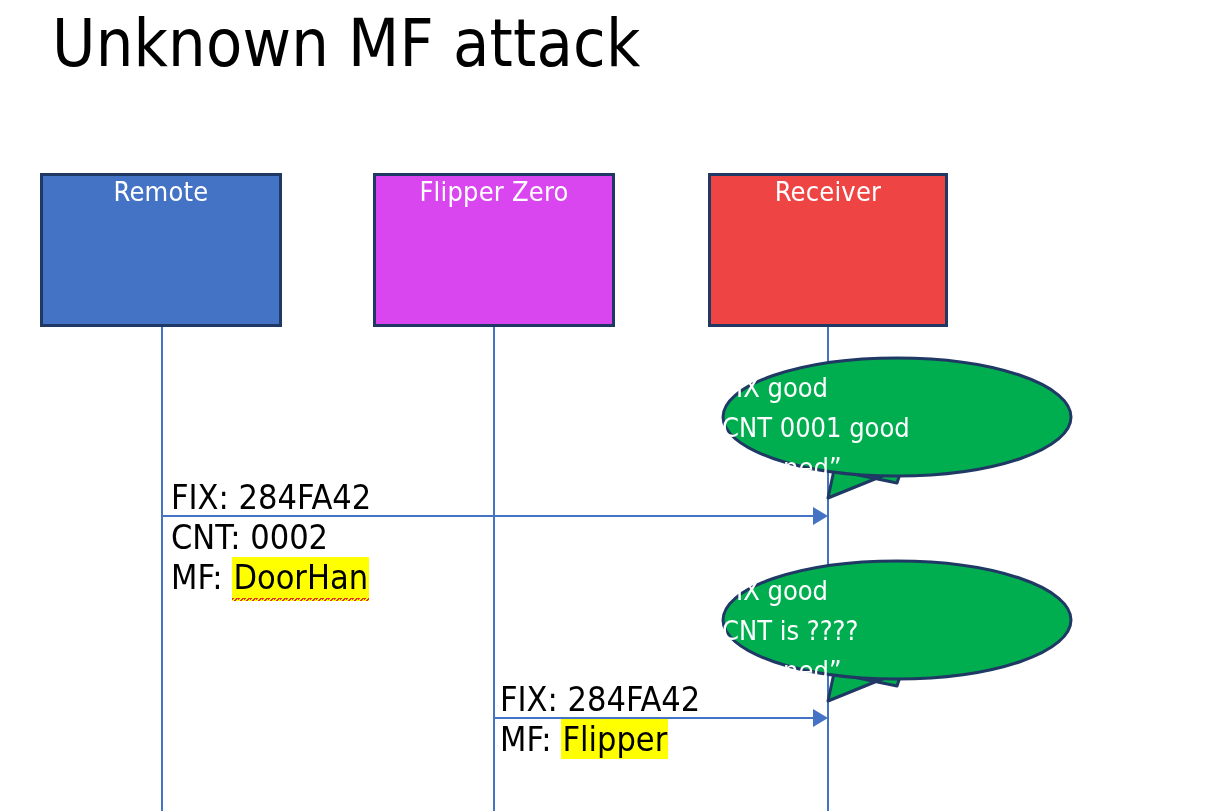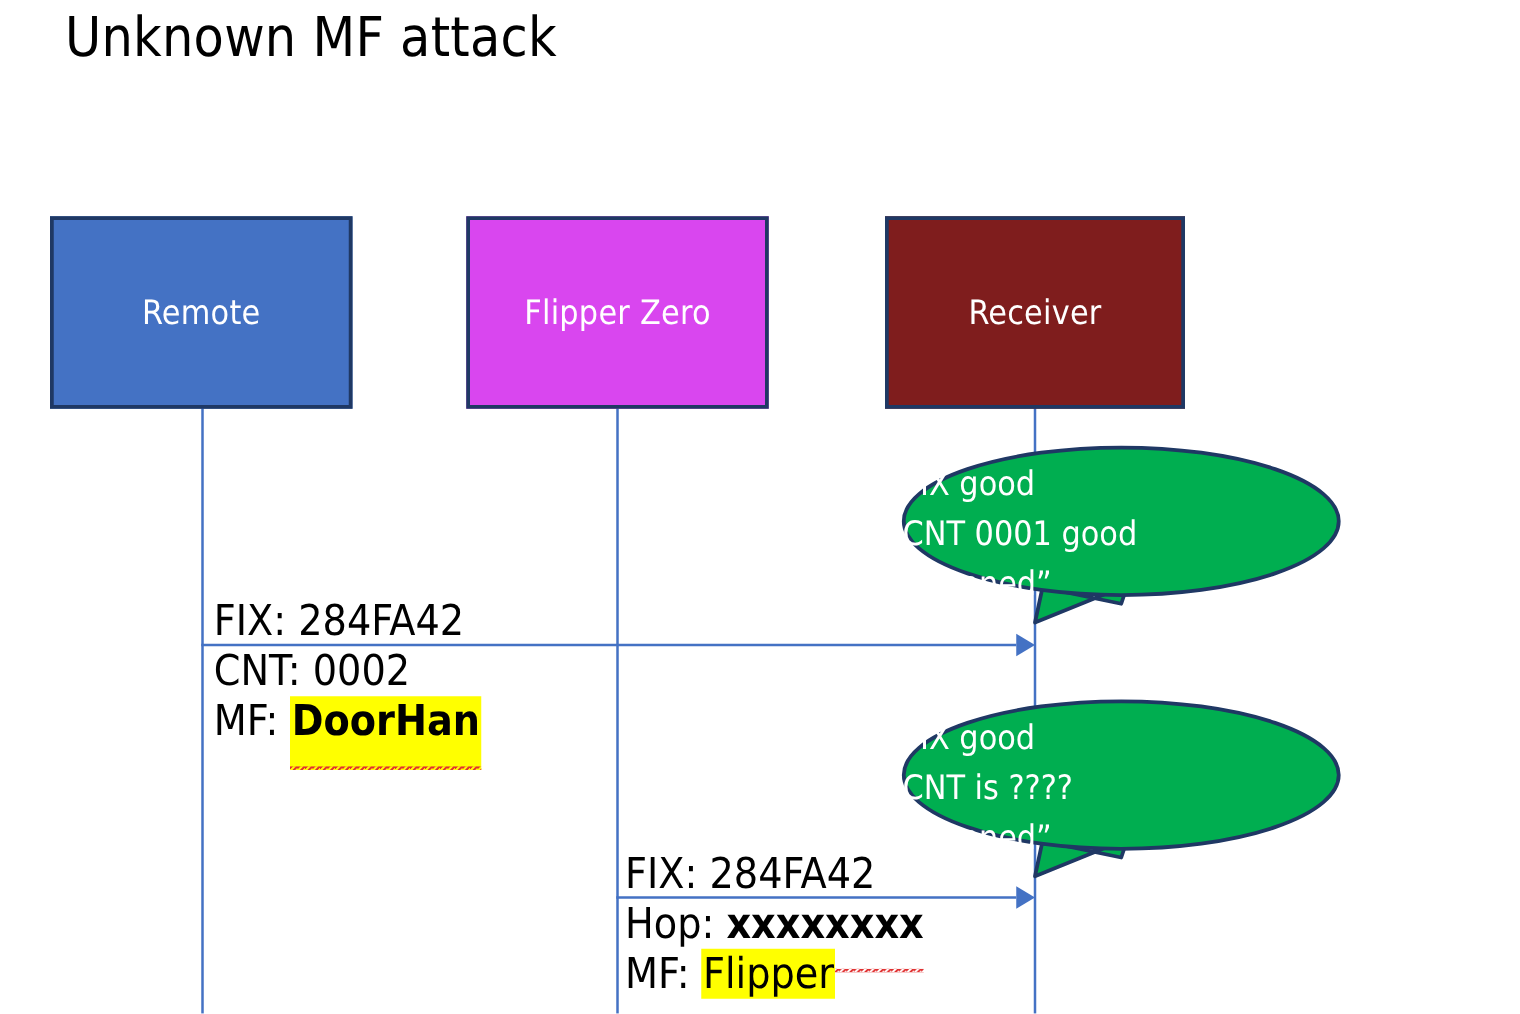--- a/index.html
+++ b/index.html
@@ -14,21 +14,21 @@
     position: relative;
     width: 1216px;
     height: 811px;
     background: #ffffff;
     overflow: hidden;
   }
   #slide-title {
     position: absolute;
     left: 52px;
     top: 6px;
-    font-size: 44px;
+    font-size: 66px;
     line-height: 1.15;
     font-weight: 300;
     color: #000000;
     letter-spacing: 0.2px;
     white-space: nowrap;
     font-stretch: condensed;
   }
 
   
   .lifeline {
@@ -36,21 +36,21 @@
     width: 2px;
     background: #4472C4;
   }
 
   
   .actor-box {
     position: absolute;
     box-sizing: border-box;
     border: 3px solid #1F3864;
     display: flex;
-    align-items: center;
+    align-items: flex-start;
     justify-content: center;
   }
   .actor-label {
     color: #ffffff;
     font-size: 27px;
     font-weight: 400;
     font-stretch: condensed;
     letter-spacing: 0.2px;
     white-space: nowrap;
   }
@@ -85,22 +85,21 @@
     padding: 0 1px;
   }
   .squig {
     background-image: repeating-linear-gradient(
       135deg,
       #E03030 0px, #E03030 1.6px,
       rgba(0,0,0,0) 1.6px, rgba(0,0,0,0) 3.2px);
     background-repeat: repeat-x;
     background-size: 6px 3px;
     background-position: left bottom;
-    padding-bottom: 19px;
-    font-weight: bold;
+    padding-bottom: 4px;
   }
 
   
   .bubble {
     position: absolute;
   }
   .bubble svg {
     display: block;
     position: absolute;
     left: 0;
@@ -133,21 +132,21 @@
   <div class="lifeline" style="left:827px; top:326px; height:485px;"></div>
 
   <div class="actor-box" style="left:40px; top:173px; width:242px; height:154px; background:#4472C4;">
     <span class="actor-label">Remote</span>
   </div>
 
   <div class="actor-box" style="left:373px; top:173px; width:242px; height:154px; background:#d946ef;">
     <span class="actor-label">Flipper Zero</span>
   </div>
 
-  <div class="actor-box" style="left:708px; top:173px; width:240px; height:154px; background:#7f1d1d;">
+  <div class="actor-box" style="left:708px; top:173px; width:240px; height:154px; background:#ef4444;">
     <span class="actor-label">Receiver</span>
   </div>
 
   <div class="msg-line" style="left:161px; top:515px; width:652px;"></div>
   <div class="msg-head" style="left:813px; top:507px;"></div>
 
   <div class="msg-text" style="left:171px; top:477px;">
     <span class="row">
       <span>FIX: </span><span>284FA42</span>
     </span>
@@ -158,23 +157,20 @@
       <span>MF: </span><span class="hl squig">DoorHan</span>
     </span>
   </div>
 
   <div class="msg-line" style="left:493px; top:717px; width:320px;"></div>
   <div class="msg-head" style="left:813px; top:709px;"></div>
 
   <div class="msg-text" style="left:500px; top:679px;">
     <span class="row">
       <span>FIX: </span><span>284FA42</span>
-    </span>
-    <span class="row">
-      <span>Hop: </span><span class="squig">xxxxxxxx</span>
     </span>
     <span class="row">
       <span>MF: </span><span class="hl">Flipper</span>
     </span>
   </div>
 
   <div class="bubble" style="left:722px; top:356px; width:350px; height:164px;">
     <svg width="350" height="164" viewBox="0 0 350 164">
       <path d="M 106 142 L 112 114 L 175 127 L 180 112 Z" fill="#00AE50" stroke="#1F3864" stroke-width="3" stroke-linejoin="round"></path>
       <ellipse cx="175" cy="61" rx="174" ry="59" fill="#00AE50" stroke="#1F3864" stroke-width="3"></ellipse>

